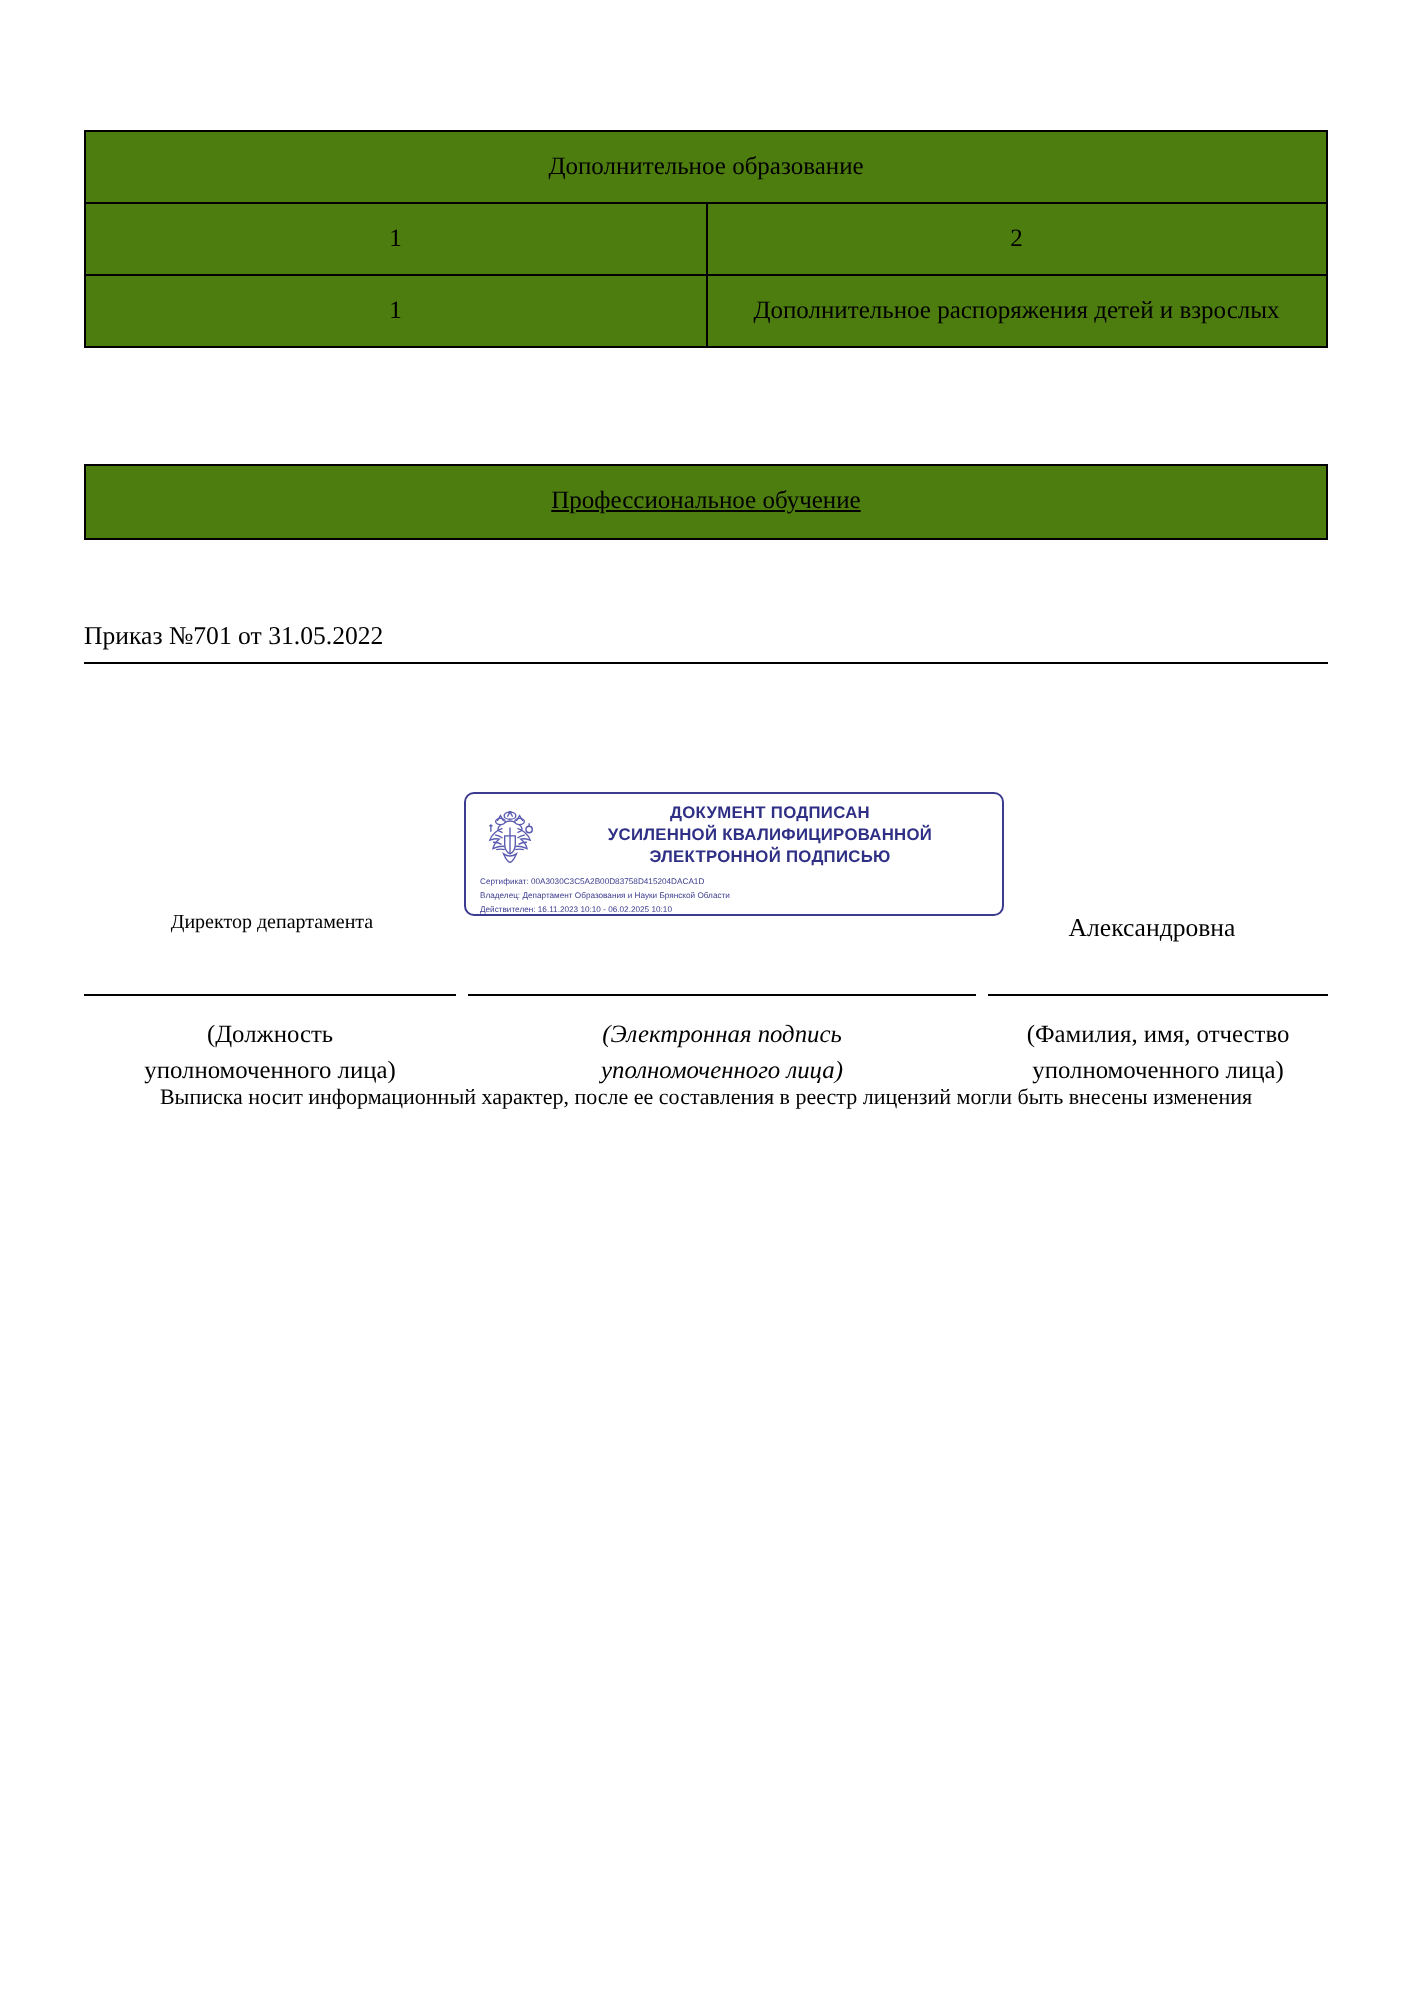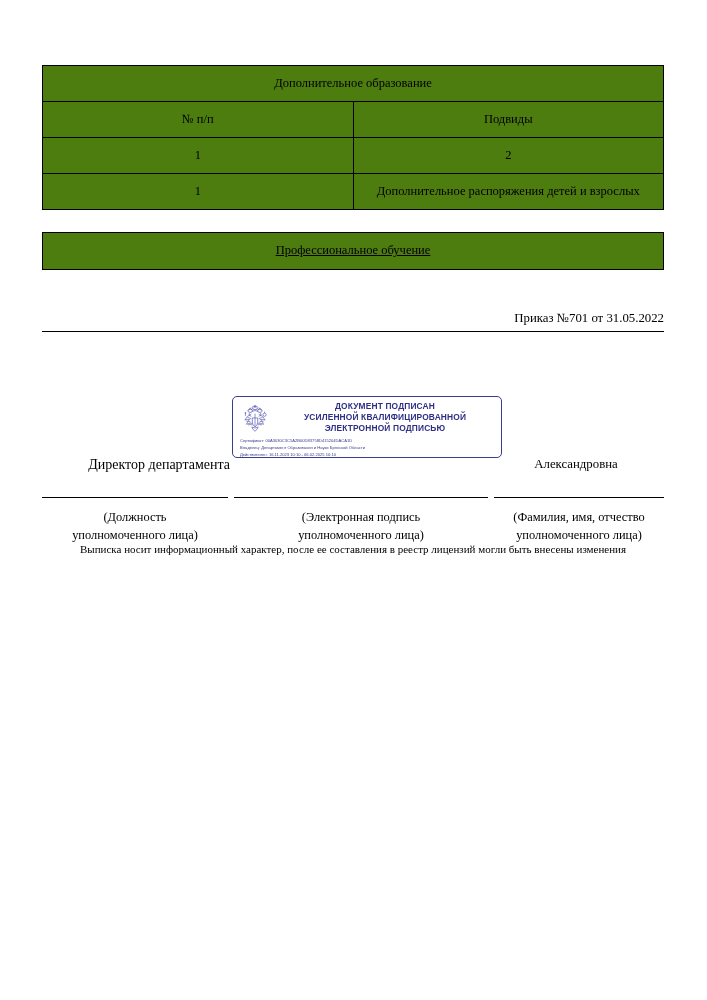--- a/index.html
+++ b/index.html
@@ -62,21 +62,21 @@
     top: 300px;
     width: 622px;
   }
   .order-label {
     font-size: 12.8px;
     text-align: left;
     line-height: 1.3;
   }
   .order-value {
     font-size: 12.8px;
-    text-align: right;
+    text-align: left;
     margin-top: 10px;
     line-height: 1.3;
   }
   .rule-full {
     margin-top: 4px;
     border-top: 1.6px solid #000;
     width: 100%;
     height: 0;
   }
 
@@ -139,22 +139,22 @@
   }
   .sig-names {
     position: relative;
     height: 42px;
   }
   .sig-name-left {
     position: absolute;
     left: 0;
     top: 0;
     width: 188px;
-    text-align: right;
-    font-size: 14px;
+    text-align: center;
+    font-size: 10px;
     line-height: 1.45;
   }
   .sig-name-right {
     position: absolute;
     right: 0;
     top: 0;
     width: 176px;
     text-align: center;
     font-size: 12.8px;
     line-height: 1.45;
@@ -180,21 +180,21 @@
     margin-top: 9px;
   }
   .sig-caption {
     position: absolute;
     top: 0;
     text-align: center;
     font-size: 12.4px;
     line-height: 1.42;
   }
   #sig-caption-position  { left: 0px;   width: 186px; }
-  #sig-caption-signature { left: 192px; width: 254px; }
+  #sig-caption-signature { left: 192px; width: 254px; font-style: italic; }
   #sig-caption-name      { left: 452px; width: 170px; }
 
   .disclaimer {
     position: absolute;
     left: 42px;
     top: 542px;
     width: 622px;
     text-align: center;
     font-size: 11px;
     line-height: 1.35;
@@ -203,24 +203,20 @@
 </style>
 </head>
 <body>
 
 <div class="page">
 
   <table class="doc-table" id="table-additional-education">
     <tbody>
       <tr>
         <td colspan="2">Дополнительное образование</td>
-      </tr>
-      <tr>
-        <td class="col-num">№ п/п</td>
-        <td>Подвиды</td>
       </tr>
       <tr>
         <td class="col-num">1</td>
         <td>2</td>
       </tr>
       <tr>
         <td class="col-num">1</td>
         <td>Дополнительное распоряжения детей и взрослых</td>
       </tr>
     </tbody>

